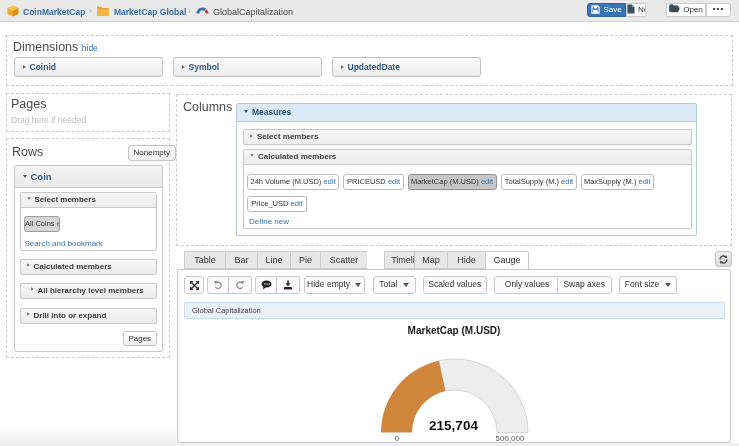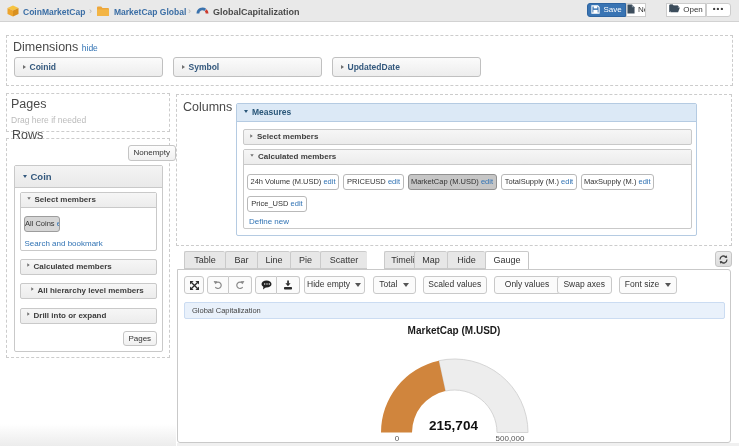--- a/index.html
+++ b/index.html
@@ -38,21 +38,21 @@
   <svg class="abs" style="left:97px;top:6px" width="12" height="10" viewBox="0 0 12 10">
     <path d="M0,1.5 Q0,0.5 1,0.5 L4.2,0.5 L5.5,2 L11,2 Q12,2 12,3 L12,9 Q12,10 11,10 L1,10 Q0,10 0,9 Z" fill="#eda63a"></path>
     <path d="M0,3.4 L12,3.4 L12,9 Q12,10 11,10 L1,10 Q0,10 0,9 Z" fill="#f3b545"></path>
   </svg>
   <span class="crumb" style="left:114px">MarketCap Global</span>
   <span class="csep" style="left:188px">›</span>
   <svg class="abs" style="left:196px;top:6px" width="13" height="8" viewBox="0 0 13 8">
     <path d="M0.5,7.5 A6,6 0 0 1 10.2,2.8 L8.4,4.9 A3.2,3.2 0 0 0 3.3,7.5 Z" fill="#3a72ad"></path>
     <path d="M10.6,3.2 A6,6 0 0 1 12.5,7.5 L9.7,7.5 A3.2,3.2 0 0 0 8.8,5.3 Z" fill="#cc3b2e"></path>
   </svg>
-  <span class="crumb" style="left:213px;font-weight:bold;font-size:9px;color:#4a4a4a">GlobalCapitalization</span>
+  <span class="crumb" style="left:213px;font-weight:normal;font-size:9px;color:#4a4a4a">GlobalCapitalization</span>
 
   <div class="btng" style="left:587px;width:39px;background:#3974b3;border-color:#2e64a0;color:#fff;border-radius:3px 0 0 3px;">
     <svg style="vertical-align:-2px;margin-right:3px" width="9" height="9" viewBox="0 0 10 10">
       <path d="M1,1 h6.5 L9,2.5 V9 H1 Z" fill="none" stroke="#fff" stroke-width="1.2"></path>
       <rect x="3" y="1.2" width="4" height="2.6" fill="#fff"></rect>
       <rect x="2.6" y="5.4" width="4.8" height="3.6" fill="#fff"></rect>
     </svg>Save</div>
   <div class="btng" style="left:626px;width:20px;">
     <svg style="vertical-align:-2px;margin-right:3px" width="8" height="10" viewBox="0 0 9 11">
       <path d="M0.5,0.5 h5 L8.5,3.5 V10.5 H0.5 Z" fill="#3c4d5c"></path>
@@ -70,21 +70,21 @@
 <div class="ttl" style="left:13px;top:40px;">Dimensions <a class="lnk" style="font-size:8.5px;" href="#">hide</a></div>
 <div class="dim" style="left:13.5px;top:57px;"><span class="tri-r"></span>Coinid</div>
 <div class="dim" style="left:172.5px;top:57px;"><span class="tri-r"></span>Symbol</div>
 <div class="dim" style="left:331.5px;top:57px;"><span class="tri-r"></span>UpdatedDate</div>
 
 <div class="dash" style="left:6px;top:93px;width:164px;height:39px;"></div>
 <div class="ttl" style="left:11px;top:97px;">Pages</div>
 <div class="abs" style="left:11px;top:115px;font-size:8.5px;color:#bbb;">Drag here if needed</div>
 
 <div class="dash" style="left:6px;top:138px;width:164px;height:220px;"></div>
-<div class="ttl" style="left:12px;top:128px;">Rows</div>
+<div class="ttl" style="left:12px;top:145px;">Rows</div>
 <div class="btn" style="left:114.5px;top:145px;width:48.5px;height:15.5px;line-height:13.5px;background:linear-gradient(#fdfdfd,#f0f0f0);margin-left:13px;">Nonempty</div>
 
 <div class="abs" style="left:13.5px;top:165px;width:149px;height:187px;border:1px solid #c9c9c9;border-radius:2px;background:#fff;">
   <div style="height:22px;background:linear-gradient(#f4f4f4,#e9e9e9);border-bottom:1px solid #c9c9c9;font-size:9.5px;font-weight:bold;color:#33587d;line-height:21px;padding-left:8px;"><span class="tri-d" style="border-top-color:#33587d;"></span>Coin</div>
 </div>
 <div class="abs" style="left:19.5px;top:192px;width:137px;height:59px;border:1px solid #c9c9c9;border-radius:2px;">
   <div style="height:15px;background:linear-gradient(#f6f6f6,#ececec);border-bottom:1px solid #c9c9c9;font-size:8px;font-weight:bold;color:#3d3d3d;line-height:14px;padding-left:6px;"><span class="tri-d" style="transform:scale(0.85);"></span>Select members</div>
 </div>
 <div class="tag" style="left:24px;top:216px;width:36px;background:#d6d6d6;border-color:#9d9d9d;">All Coins <a class="lnk" href="#">edit</a></div>
 <a class="abs lnk" style="left:24.5px;top:238.5px;font-size:8px;" href="#">Search and bookmark</a>

